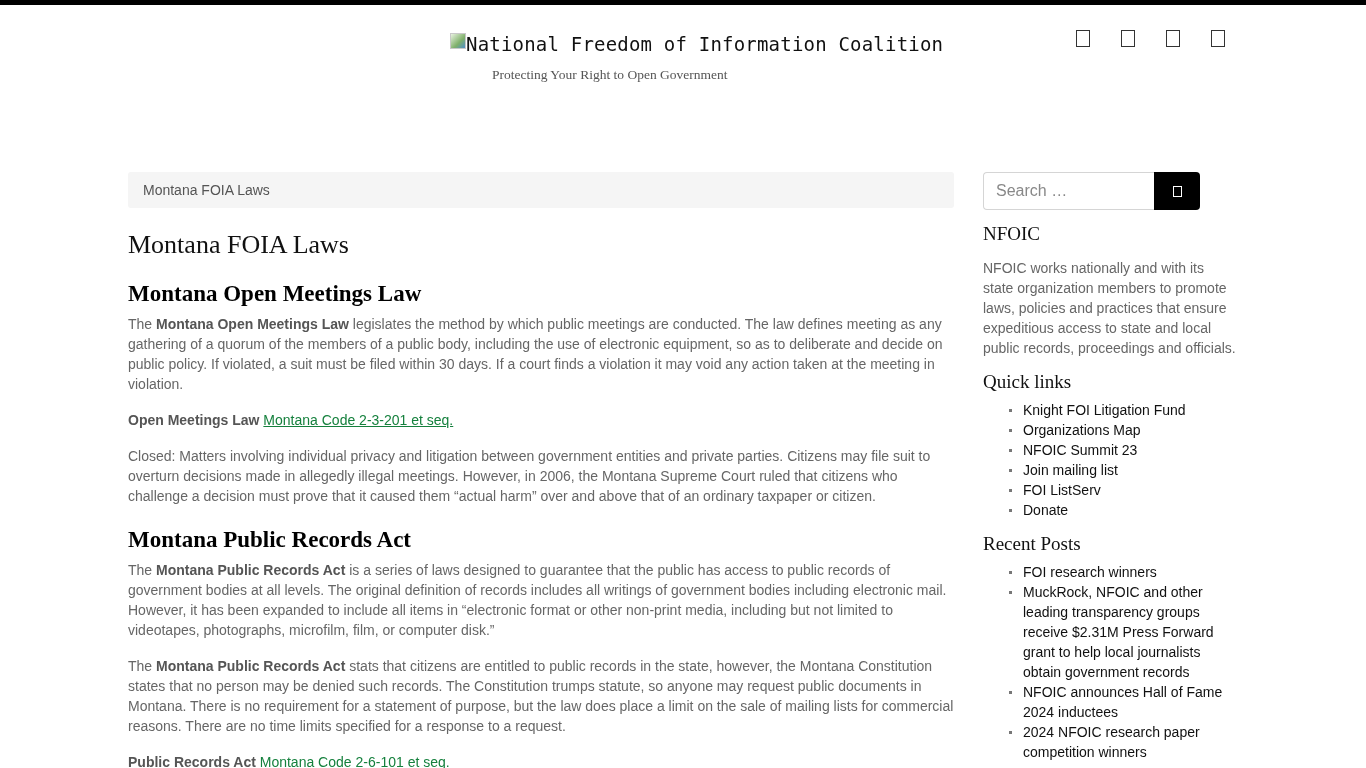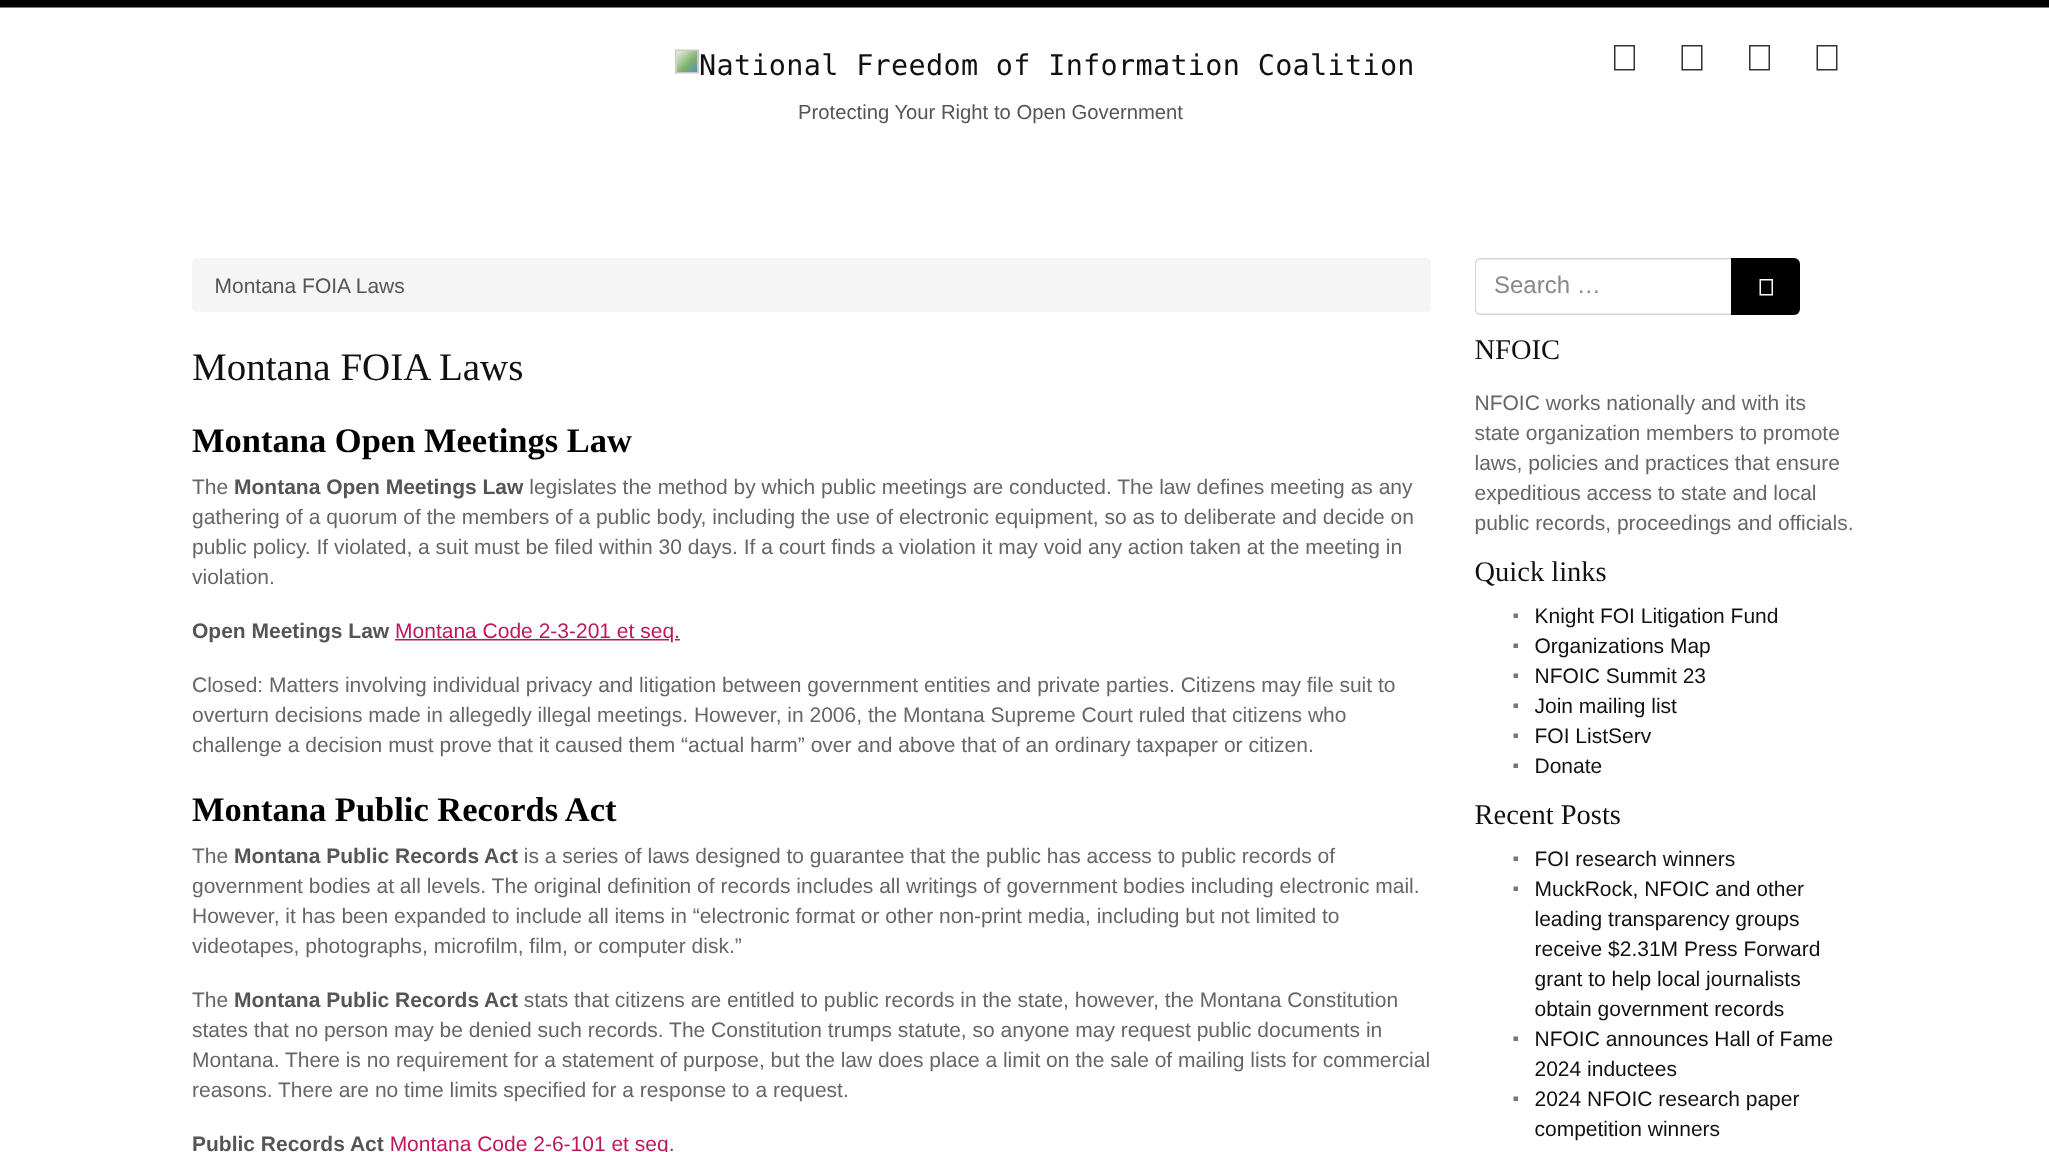--- a/index.html
+++ b/index.html
@@ -3,31 +3,31 @@
   <meta charset="utf-8">
   <style>
     * { box-sizing: border-box; margin: 0; padding: 0; }
     html, body { width: 1366px; height: 768px; overflow: hidden; background: #ffffff; }
     body { font-family: "Liberation Sans", sans-serif; color: #666666; }
     .topbar { height: 5px; background: #000000; width: 100%; }
     .header { position: relative; height: 160px; }
     .logo { position: absolute; left: 450px; top: 26px; display: flex; align-items: flex-start; }
     .broken-img { width: 16px; height: 16px; border: 1px solid #c8c8c8; background: linear-gradient(135deg, #e8f2e0 0%, #7fb06a 60%, #4f8fc8 100%); margin-top: 2px; }
     .site-title { font-family: "DejaVu Sans Mono", monospace; font-size: 19px; color: #111111; letter-spacing: 0.2px; line-height: 26px; }
-    .tagline { position: absolute; left: 532px; top: 62px; font-family: Liberation Sans, sans-serif; font-size: 13.5px; color: #555555; }
+    .tagline { position: absolute; left: 492px; top: 62px; font-family: Liberation Serif, serif; font-size: 13.5px; color: #555555; }
     .social { position: absolute; left: 1076px; top: 25px; display: flex; gap: 31px; }
     .social-icon { width: 14px; height: 17px; border: 1.5px solid #333333; display: inline-block; }
     .container { position: absolute; left: 128px; top: 172px; width: 1110px; }
     .main { position: absolute; left: 0; top: 0; width: 826px; }
     .breadcrumb { background: #f5f5f5; height: 36px; border-radius: 3px; padding: 0 15px; font-size: 14px; line-height: 36px; color: #555555; }
     h1.page-title { font-family: "Liberation Serif", serif; font-weight: normal; font-size: 26px; color: #111111; margin-top: 22px; line-height: 30px; }
     h2.section-title { font-family: "Liberation Serif", serif; font-weight: bold; font-size: 23px; color: #000000; line-height: 28px; margin-top: 20px; margin-bottom: 6px; }
     p.body { font-size: 14px; line-height: 20px; color: #666666; margin-bottom: 16px; }
     p.body b { color: #555555; }
-    a.inline { color: #be185d; text-decoration: underline; }
+    a.inline { color: #15803d; text-decoration: underline; }
     .sidebar { position: absolute; left: 855px; top: 0; width: 255px; }
     .search { display: flex; height: 38px; }
     .search-input { width: 171px; height: 38px; border: 1px solid #d5d5d5; border-right: none; border-radius: 4px 0 0 4px; padding: 0 12px; font-size: 16px; font-family: "Liberation Sans", sans-serif; color: #555; }
     .search-input::placeholder { color: #888888; }
     .search-btn { width: 46px; height: 38px; background: #000000; border-radius: 0 4px 4px 0; display: flex; align-items: center; justify-content: center; border: none; }
     .search-btn .glyph { width: 9px; height: 11px; border: 1.5px solid #ffffff; }
     h3.widget-title { font-family: "Liberation Serif", serif; font-weight: normal; font-size: 19px; color: #111111; line-height: 24px; margin-top: 12px; margin-bottom: 6px; }
     .widget-text { font-size: 14px; line-height: 20px; color: #666666; margin-top: 12px; }
     ul.links { list-style: none; padding-left: 26px; margin-top: 4px; }
     ul.links li { position: relative; font-size: 14px; line-height: 20px; color: #111111; padding-left: 14px; }

